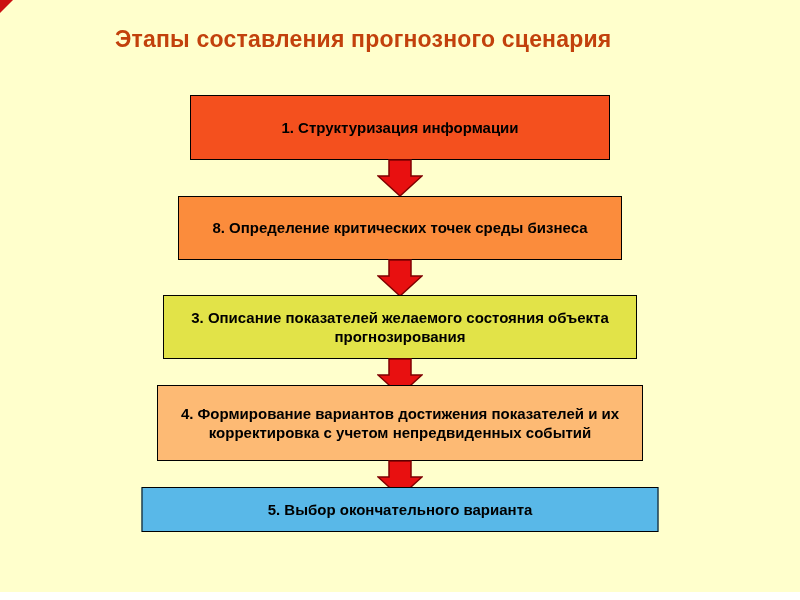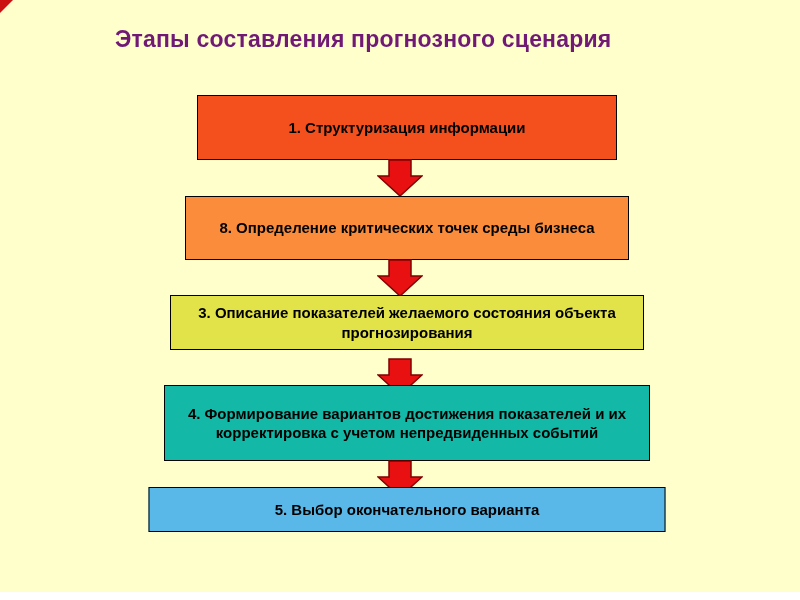--- a/index.html
+++ b/index.html
@@ -45,25 +45,24 @@
     display: flex;
     align-items: center;
     justify-content: center;
     text-align: center;
     font-size: 15px;
     font-weight: bold;
     color: #000000;
     line-height: 1.3;
     padding: 4px 14px;
     box-sizing: border-box;
-    margin-left: 7px;
   }
   .box-1 { top: 95px;  width: 420px; height: 65px; }
   .box-2 { top: 196px; width: 444px; height: 64px; }
-  .box-3 { top: 295px; width: 474px; height: 55px; }
+  .box-3 { top: 295px; width: 474px; height: 64px; }
   .box-4 { top: 385px; width: 486px; height: 76px; }
   .box-5 { top: 487px; width: 517px; height: 45px; }
 
   .down-arrow {
     position: absolute;
     left: 50%;
     transform: translateX(-50%);
     width: 46px;
     height: 38px;
   }
@@ -82,21 +81,21 @@
     background: #FFFFFF;
   }
 </style>
 </head>
 <body>
 
 <div class="slide" style="background-color: rgb(255, 255, 204);">
 
   <div class="corner-accent"></div>
 
-  <div class="slide-title" style="color: #701a75;">Этапы составления прогнозного сценария</div>
+  <div class="slide-title" style="color: #c2410c;">Этапы составления прогнозного сценария</div>
 
   <div class="stage-box box-1" style="background-color: rgb(244, 80, 30);">
     <span>1. Структуризация информации</span>
   </div>
 
   <div class="down-arrow arrow-1">
     <svg viewBox="0 0 46 38" xmlns="http://www.w3.org/2000/svg">
       <polygon points="12,1 34,1 34,17 45,17 23,37 1,17 12,17" stroke-width="1.5" stroke-linejoin="miter" style="fill: rgb(232, 16, 16); stroke: rgb(127, 0, 0);"></polygon>
     </svg>
   </div>
@@ -114,21 +113,21 @@
   <div class="stage-box box-3" style="background-color: rgb(226, 227, 72);">
     <span>3. Описание показателей желаемого состояния объекта прогнозирования</span>
   </div>
 
   <div class="down-arrow arrow-3">
     <svg viewBox="0 0 46 38" xmlns="http://www.w3.org/2000/svg">
       <polygon points="12,1 34,1 34,17 45,17 23,37 1,17 12,17" stroke-width="1.5" stroke-linejoin="miter" style="fill: rgb(232, 16, 16); stroke: rgb(127, 0, 0);"></polygon>
     </svg>
   </div>
 
-  <div class="stage-box box-4" style="background-color: #14b8a6;">
+  <div class="stage-box box-4" style="background-color: #fdba74;">
     <span>4. Формирование вариантов достижения показателей и их корректировка с учетом непредвиденных событий</span>
   </div>
 
   <div class="down-arrow arrow-4">
     <svg viewBox="0 0 46 38" xmlns="http://www.w3.org/2000/svg">
       <polygon points="12,1 34,1 34,17 45,17 23,37 1,17 12,17" stroke-width="1.5" stroke-linejoin="miter" style="fill: rgb(232, 16, 16); stroke: rgb(127, 0, 0);"></polygon>
     </svg>
   </div>
 
   <div class="stage-box box-5" style="background-color: rgb(89, 184, 232);">

